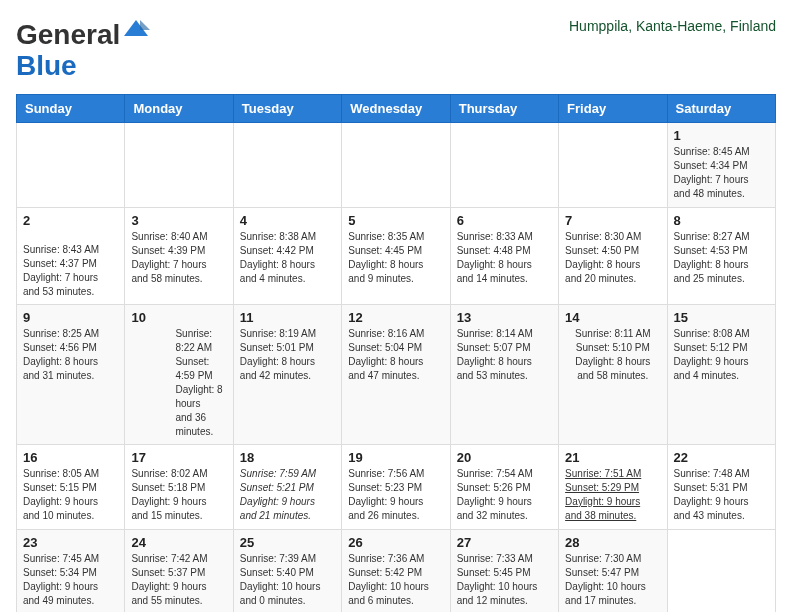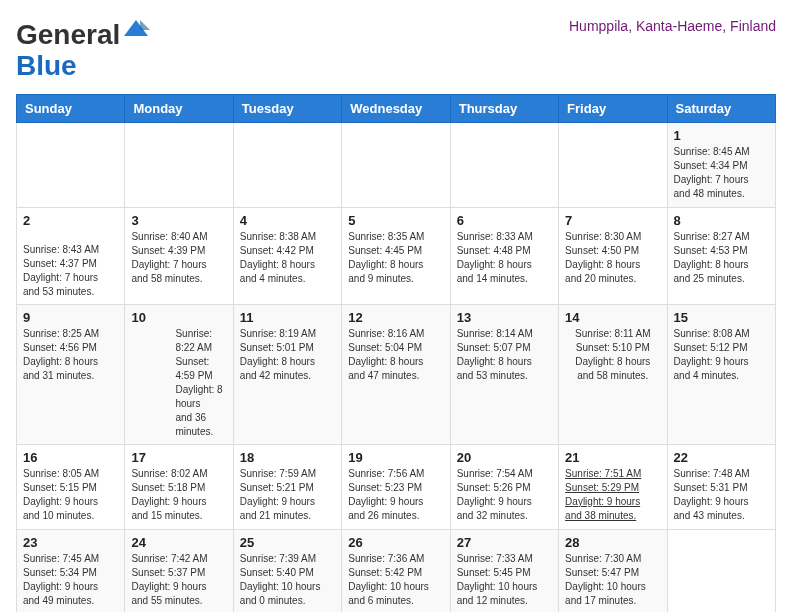--- a/index.html
+++ b/index.html
@@ -35,21 +35,21 @@
     .title-block {
       text-align: right;
     }
     .month-title {
       font-size: 36px;
       font-weight: bold;
       color: #222;
     }
     .location {
       font-size: 14px;
-      color: #701a75;
+      color: #14532d;
       margin-top: 2px;
     }
     .calendar {
       width: 100%;
       border-collapse: collapse;
       border: 1px solid #0ea5e9;
     }
     .calendar th {
       background: #2a7dd4;
       color: #fff;
@@ -253,21 +253,21 @@
         </td>
         <td>
           <span class="day-num">17</span>
           <div class="day-info" style="white-space: pre-line;">Sunrise: 8:02 AM
 Sunset: 5:18 PM
 Daylight: 9 hours
 and 15 minutes.</div>
         </td>
         <td>
           <span class="day-num">18</span>
-          <div class="day-info" style="white-space: pre-line;">Sunrise: 7:59 AM
+          <div class="day-info" style="white-space: pre-line; font-style: italic;">Sunrise: 7:59 AM
 Sunset: 5:21 PM
 Daylight: 9 hours
 and 21 minutes.</div>
         </td>
         <td>
           <span class="day-num">19</span>
           <div class="day-info" style="white-space: pre-line;">Sunrise: 7:56 AM
 Sunset: 5:23 PM
 Daylight: 9 hours
 and 26 minutes.</div>

